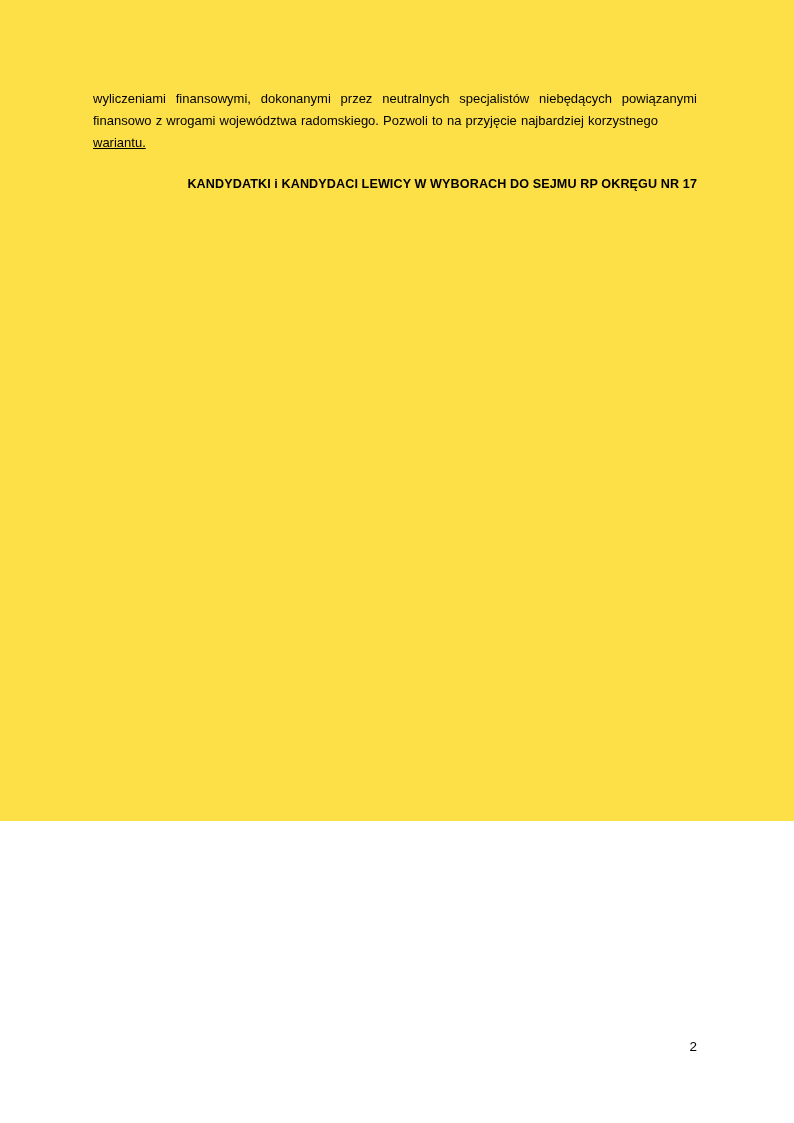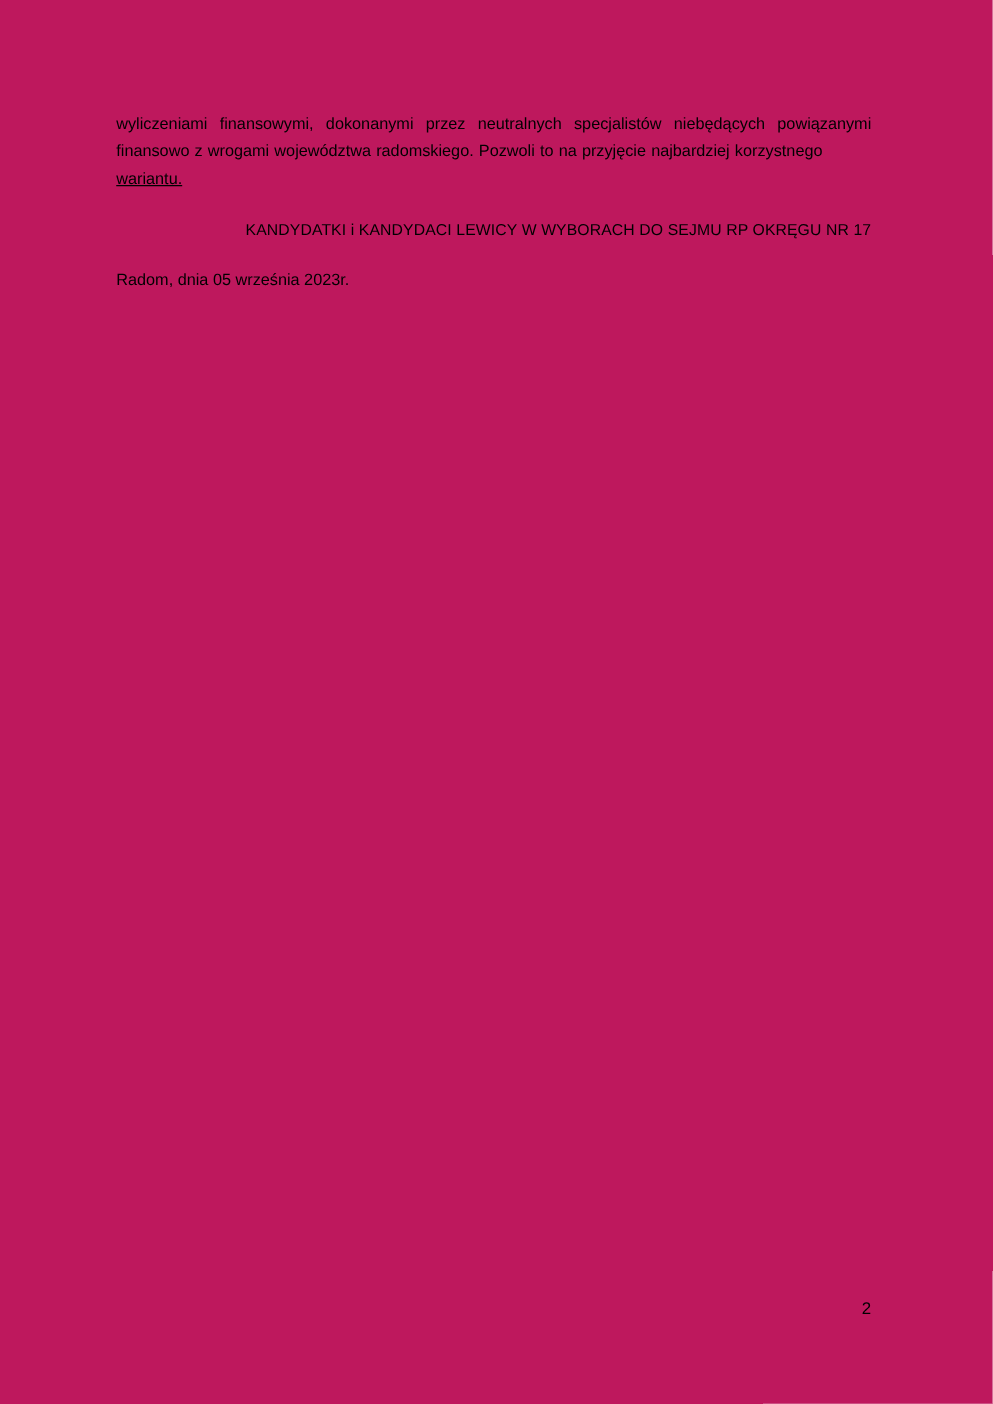--- a/index.html
+++ b/index.html
@@ -13,22 +13,22 @@
     position: relative;
     font-family: "Liberation Sans", sans-serif;
     color: #000000;
     overflow: hidden;
   }
   .page {
     position: absolute;
     top: 0;
     left: 0;
     width: 794px;
-    height: 1123px;
-    background: #be185d;
+    height: 821px;
+    background: #fde047;
   }
   .content {
     position: absolute;
     left: 93px;
     top: 88px;
     width: 604px;
   }
   p.para {
     margin: 0 0 0 0;
     font-size: 13.0px;
@@ -41,21 +41,21 @@
     margin-top: 18px;
   }
   .para .last-line {
     display: block;
     text-align: left;
     text-decoration: underline;
   }
   .heading {
     margin-top: 20px;
     font-size: 12.6px;
-    font-weight: normal;
+    font-weight: bold;
     line-height: 20px;
     text-align: right;
     letter-spacing: 0.1px;
     color: #000000;
   }
   .dateline {
     margin-top: 20px;
     font-size: 13.0px;
     line-height: 20px;
     text-align: left;
@@ -82,19 +82,18 @@
       <span>wyliczeniami finansowymi,   dokonanymi   przez  neutralnych specjalistów niebędących powiązanymi</span>
       <span>finansowo z wrogami województwa radomskiego. Pozwoli to na   przyjęcie  najbardziej  korzystnego</span>
       <span class="last-line">wariantu.</span>
     </p>
 
     <p class="para spaced">
     </p>
 
     <div class="heading">KANDYDATKI  i  KANDYDACI  LEWICY  W  WYBORACH  DO  SEJMU RP OKRĘGU NR 17</div>
 
-    <div class="dateline">Radom, dnia 05 września 2023r.</div>
 
   </div>
 
   <div class="page-number">2</div>
 
 </div>
 
 </body></html>

